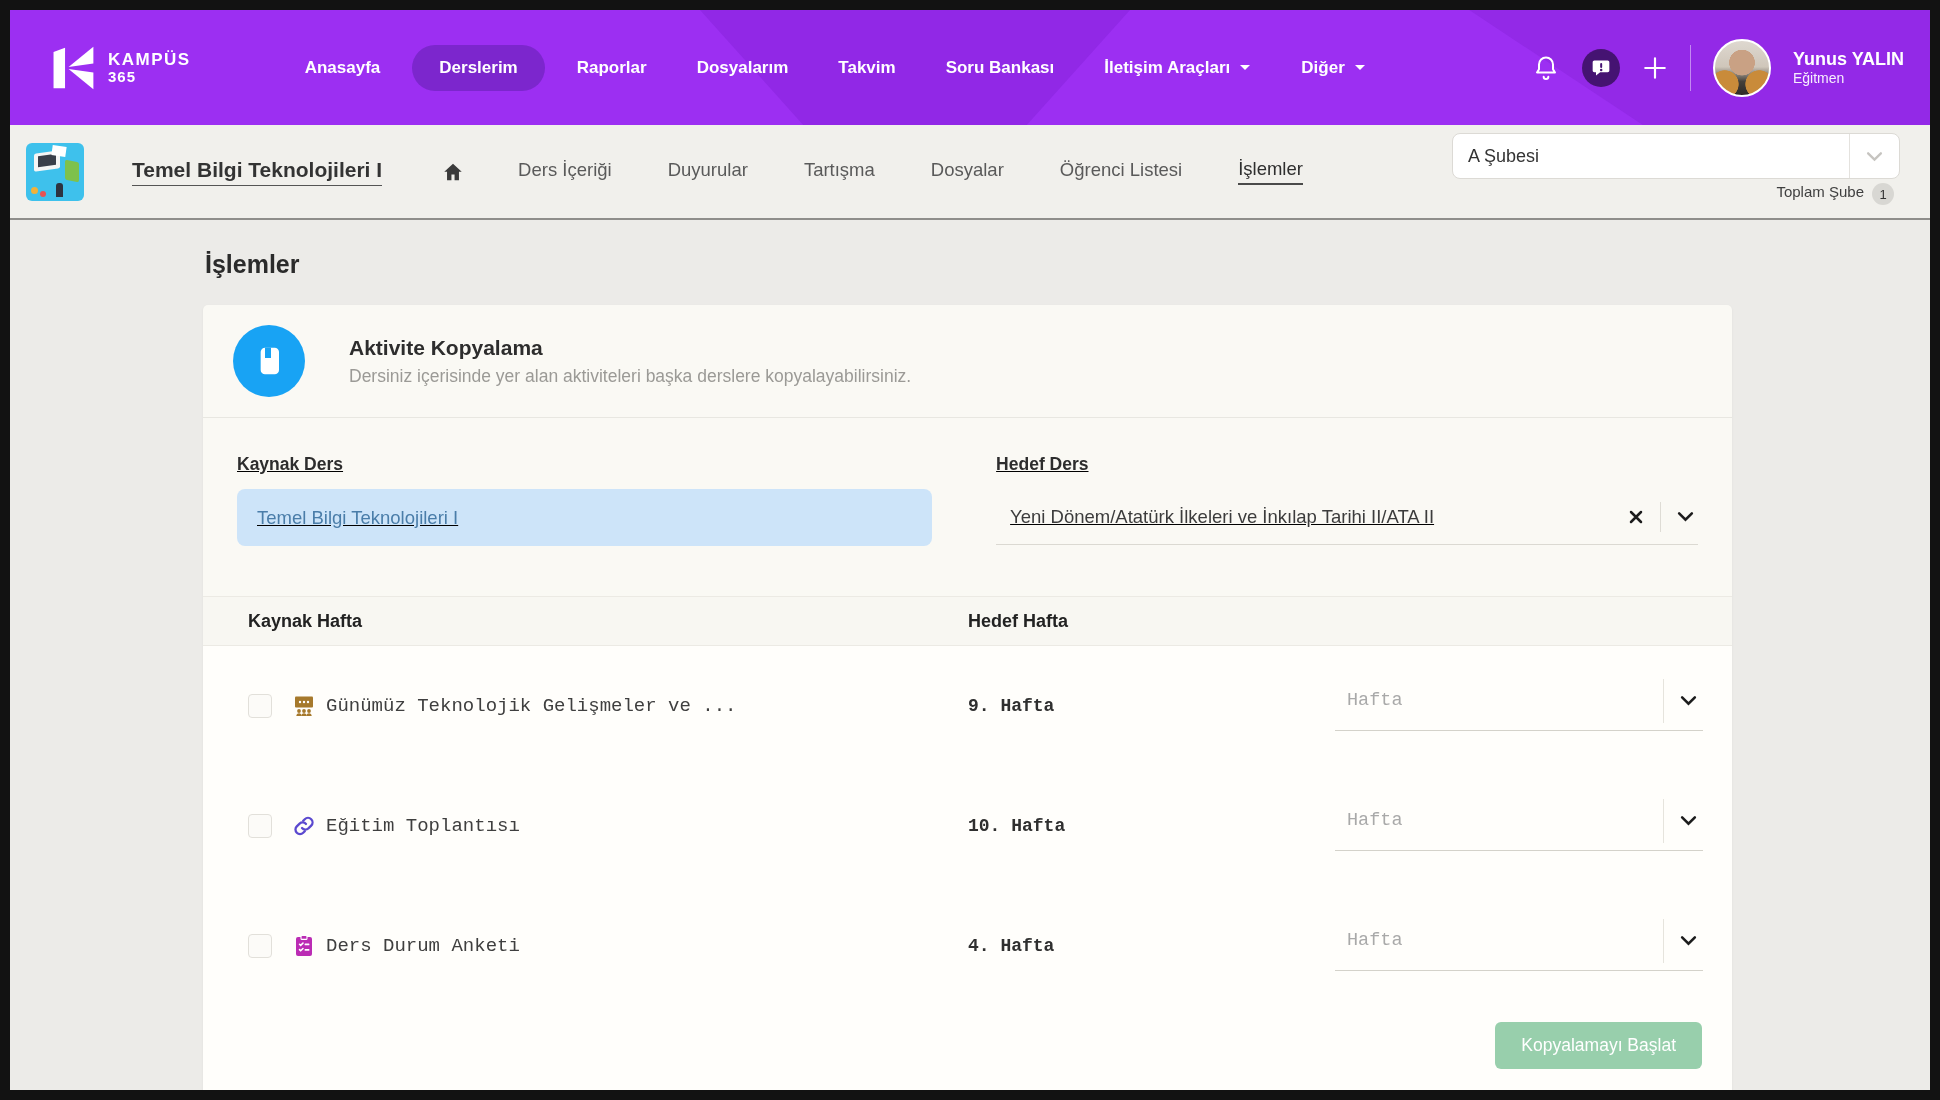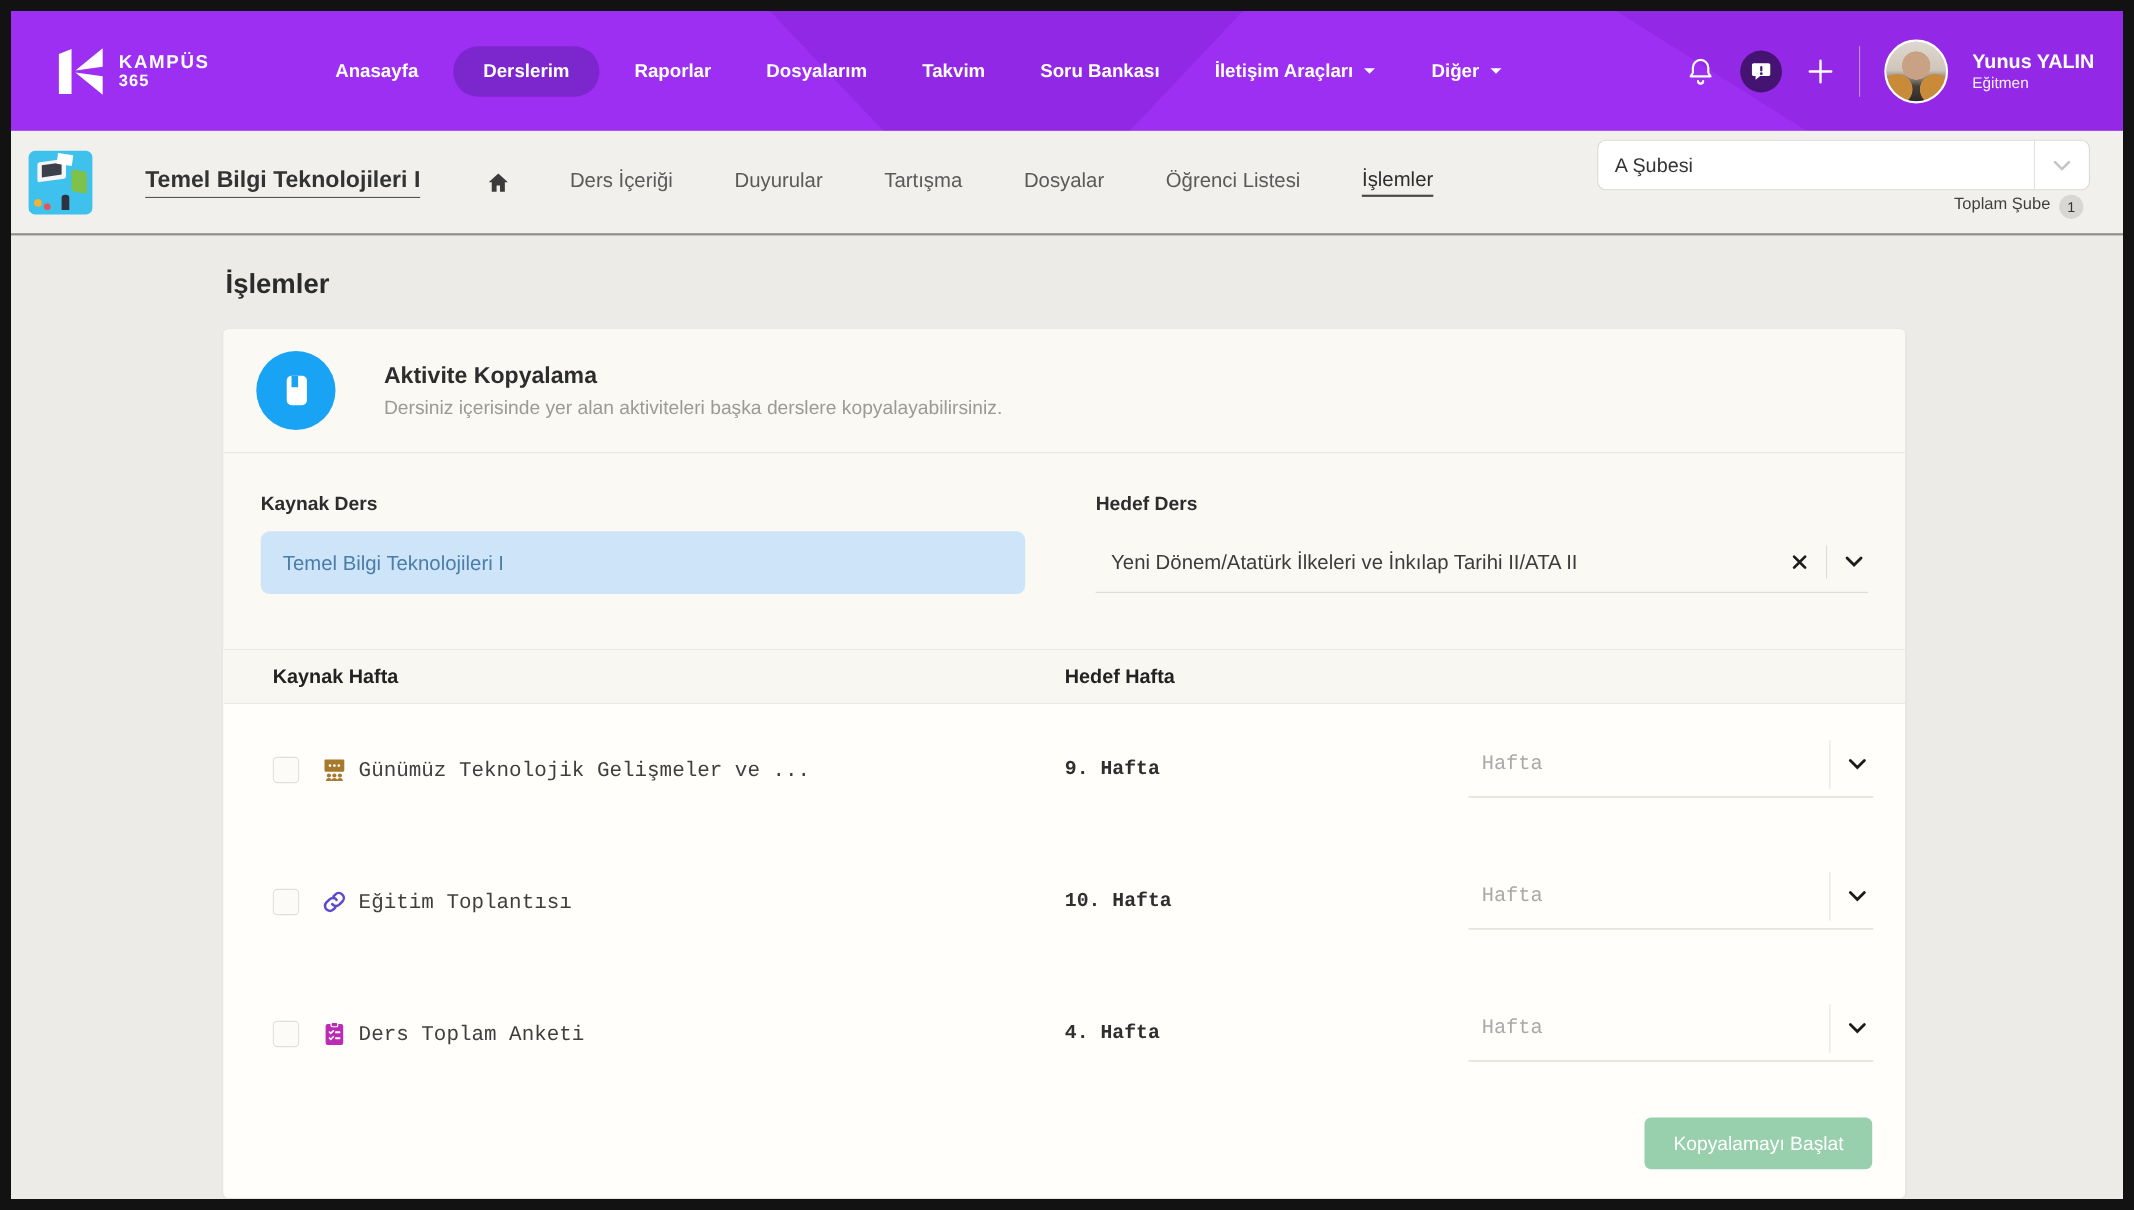--- a/index.html
+++ b/index.html
@@ -1,21 +1,21 @@
 <!DOCTYPE html>
 <html><head>
 <meta charset="utf-8">
 <style>
   html,body{margin:0;padding:0;background:#121212;}
   .frame{width:1940px;height:1100px;background:#121212;box-sizing:border-box;padding:10px;}
   .screen{width:1920px;height:1080px;background:#ecebe8;position:relative;overflow:hidden;
           font-family:"Liberation Sans","DejaVu Sans",sans-serif;-webkit-font-smoothing:antialiased;}
 
   
-  .nav{height:109px;background:#9c2ff2;display:flex;align-items:center;padding:0 26px;position:relative;overflow:hidden;}
+  .nav{height:91px;background:#9c2ff2;display:flex;align-items:center;padding:12px 26px;position:relative;overflow:hidden;}
   .deco-a{position:absolute;top:0;left:690px;width:430px;height:100%;background:rgba(90,8,168,.16);clip-path:polygon(0 0,100% 0,76% 100%,24% 100%);}
   .deco-b{position:absolute;top:0;right:-60px;width:620px;height:100%;background:rgba(90,8,168,.14);clip-path:polygon(16% 0,100% 0,100% 100%,44% 100%);}
   .brand{display:flex;align-items:center;gap:12px;z-index:2;margin-left:14px;}
   .brand-text{color:#fff;line-height:1.05;}
   .brand-line1{font-size:17px;letter-spacing:1.5px;font-weight:600;}
   .brand-line2{font-size:15px;font-weight:600;letter-spacing:1px;}
   .nav-items{display:flex;align-items:center;gap:14px;margin-left:96px;z-index:2;}
   .nav-item{color:#fff;font-size:17px;font-weight:600;padding:13px 18px;border-radius:26px;display:flex;align-items:center;gap:9px;cursor:pointer;white-space:nowrap;}
   .nav-item.active{background:#7c26cd;padding:13px 27px;}
   .nav-right{margin-left:auto;display:flex;align-items:center;gap:22px;z-index:2;}
@@ -54,21 +54,21 @@
   .badge{width:22px;height:22px;border-radius:50%;background:#d8d7d3;color:#333;font-size:13px;display:flex;align-items:center;justify-content:center;}
 
   
   .page-title{margin:30px 0 26px 195px;font-size:25px;font-weight:600;color:#2b2b2b;}
   .card{margin-left:193px;width:1529px;background:#faf9f4;border-radius:5px;box-shadow:0 1px 3px rgba(0,0,0,.05);overflow:hidden;}
   .card-header{display:flex;align-items:center;gap:44px;padding:20px 30px;border-bottom:1px solid #e8e7e1;}
   .header-icon{width:72px;height:72px;border-radius:50%;background:#18a3f4;display:flex;align-items:center;justify-content:center;flex:0 0 auto;}
   .card-title{font-size:21px;font-weight:700;color:#2d2d2d;margin-bottom:6px;}
   .card-sub{font-size:17.5px;color:#9b9a96;}
 
-  .fields{display:flex;gap:64px;padding:36px 34px 50px;}
+  .fields{display:flex;gap:64px;padding:36px 34px 50px;text-decoration:underline;}
   .field-col{width:715px;}
   .field-col.right{width:722px;}
   .field-label{font-size:17.5px;font-weight:700;color:#2d2d2d;margin-bottom:14px;}
   .source-box{height:57px;background:#cde4f9;border-radius:8px;display:flex;align-items:center;padding-left:20px;font-size:18.5px;color:#4a7da9;}
   .target-box{height:56px;border-bottom:1px solid #dbd9d2;display:flex;align-items:center;padding-left:14px;font-size:18.5px;color:#3c3c3c;position:relative;box-sizing:border-box;}
   .target-actions{position:absolute;right:4px;top:0;height:100%;display:flex;align-items:center;gap:16px;}
   .t-vdiv{width:1px;height:30px;background:#dedcd5;}
 
   
   .table-block{background:#fffefb;}
@@ -337,21 +337,21 @@
           <span class="row-icon">
             <svg width="24" height="24" viewBox="0 0 24 24">
               <rect x="4" y="3" width="16" height="19" rx="2" fill="#bb2cb4"></rect>
               <rect x="9" y="1.4" width="6" height="4" rx="1" fill="#bb2cb4" stroke="#fff" stroke-width="1.1"></rect>
               <path d="M7.5 10.2l1.2 1.2 2.3-2.3" stroke="#fff" stroke-width="1.5" fill="none" stroke-linecap="round"></path>
               <rect x="12.6" y="9.6" width="4.8" height="1.7" rx=".5" fill="#fff"></rect>
               <path d="M7.5 15.6l1.2 1.2 2.3-2.3" stroke="#fff" stroke-width="1.5" fill="none" stroke-linecap="round"></path>
               <rect x="12.6" y="15" width="4.8" height="1.7" rx=".5" fill="#fff"></rect>
             </svg>
           </span>
-          <span class="activity-name">Ders Toplam Anketi</span>
+          <span class="activity-name">Ders Durum Anketi</span>
         </div>
         <div class="cell-week">4. Hafta</div>
         <div>
           <div class="week-select">
             <span class="week-ph">Hafta</span>
             <span class="ws-right">
               <span class="ws-vdiv"></span>
               <span class="icon-btn">
                 <svg width="17" height="11" viewBox="0 0 16 10" fill="none" stroke="#1c1c1c" stroke-width="2.4" stroke-linecap="round">
                       <path d="M2 2l6 6 6-6"></path>

